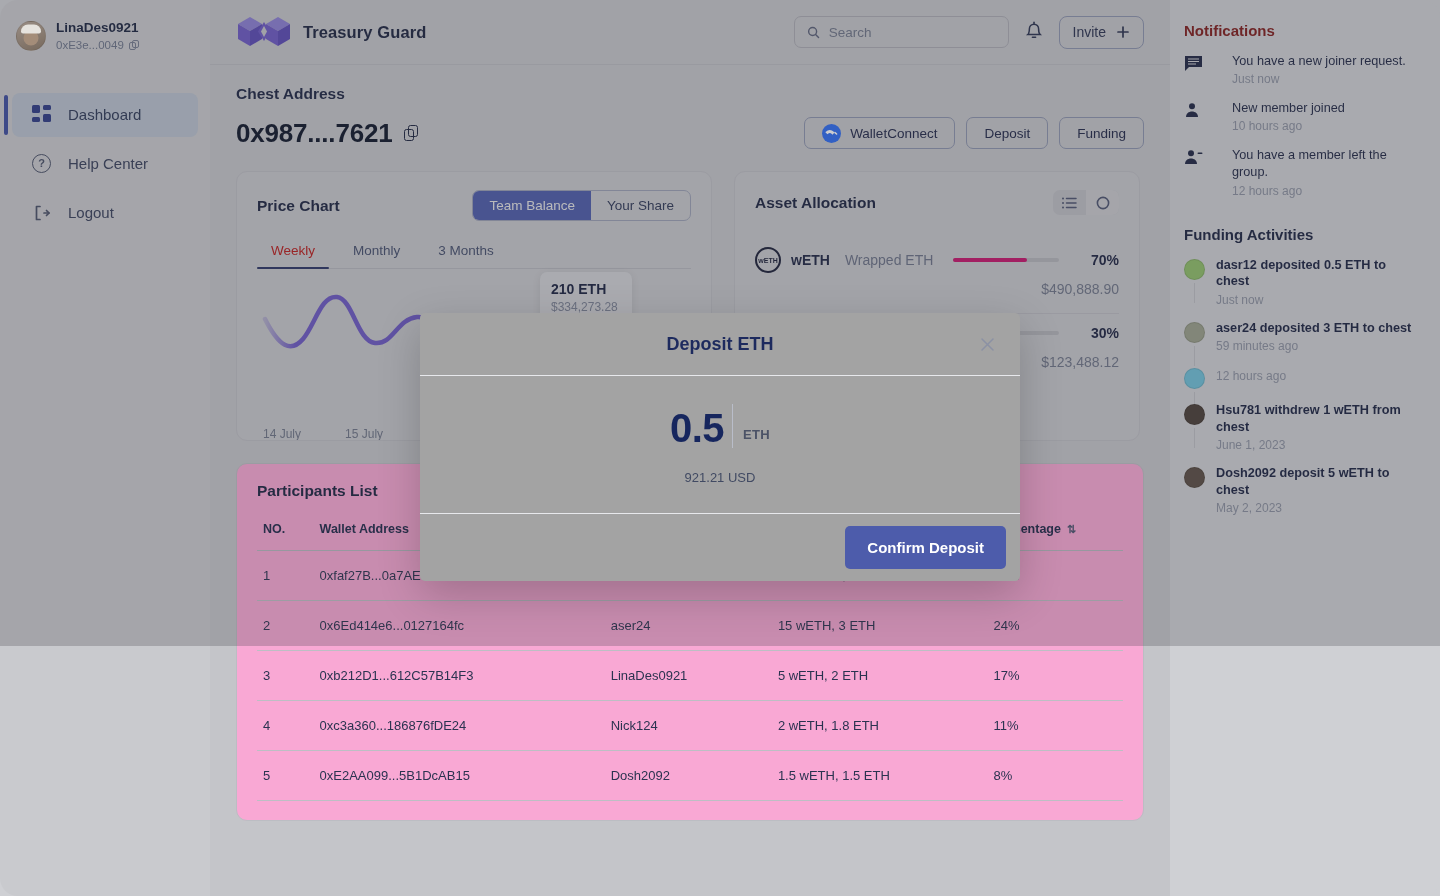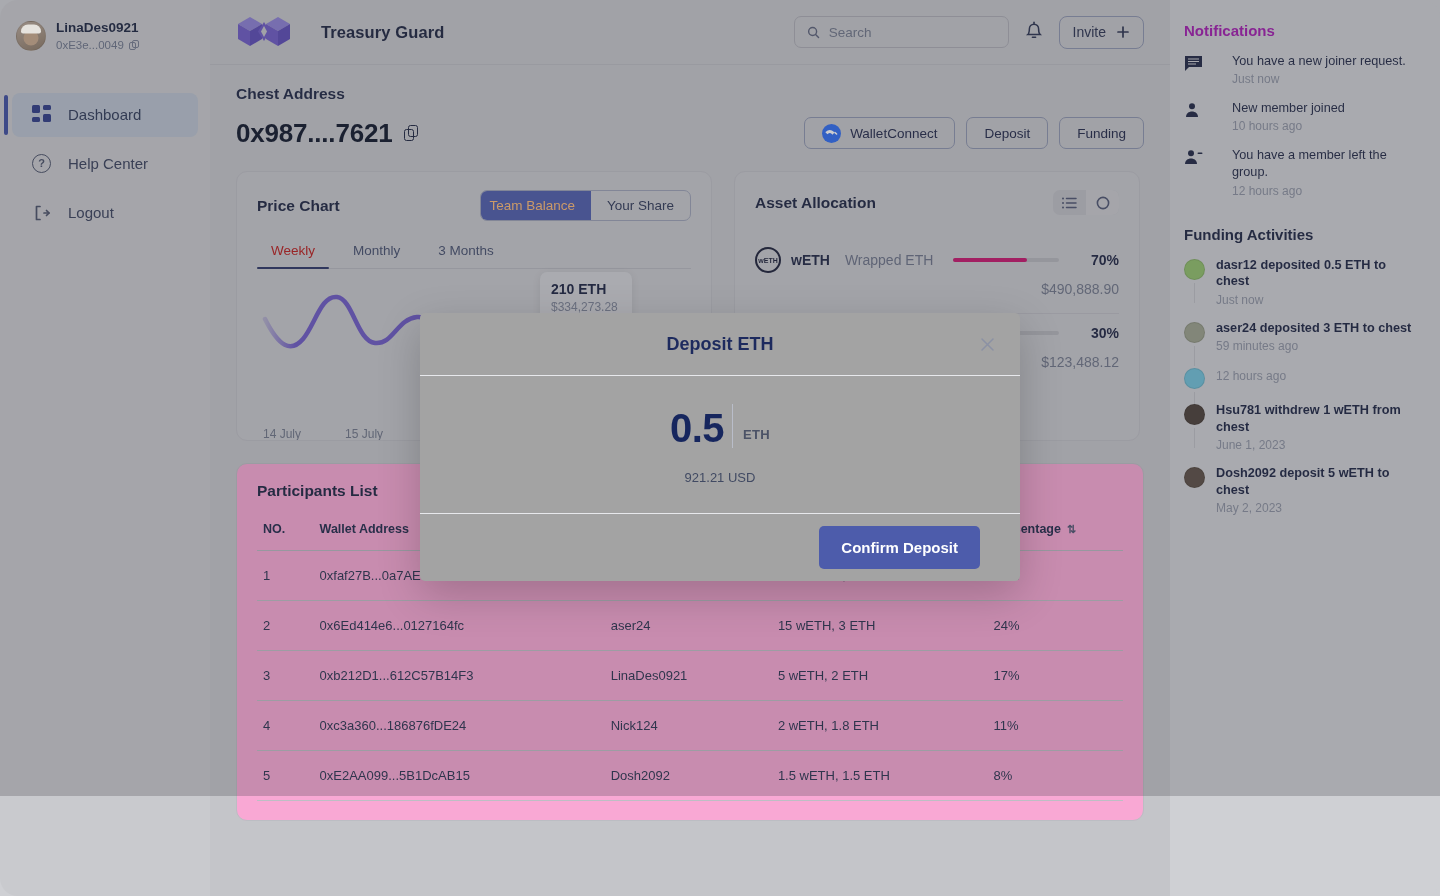--- a/index.html
+++ b/index.html
@@ -4,21 +4,21 @@
 <style>
   * { box-sizing: border-box; margin: 0; padding: 0; }
   html, body {
     width: 1440px; height: 896px;
     font-family: "Liberation Sans", sans-serif;
     background: #cfd0d4;
     overflow: hidden;
   }
   .app {
     position: relative;
-    width: 1440px; height: 796px;
+    width: 1440px; height: 646px;
     background: #cfd0d4;
   }
 
   
   .left-sidebar {
     position: absolute; left: 0; top: 0;
     width: 210px; height: 896px;
     background: #c9cace;
     border-top-left-radius: 18px;
     border-bottom-left-radius: 18px;
@@ -79,21 +79,21 @@
   .main {
     position: absolute; left: 210px; top: 0;
     width: 960px; height: 896px;
     background: #c4c5c9;
   }
   .topbar {
     height: 65px; display: flex; align-items: center;
     padding: 0 26px 0 26px; gap: 14px;
     border-bottom: 1px solid #b9bac0;
   }
-  .logo-wrap { display: flex; align-items: center; gap: 29px; }
+  .logo-wrap { display: flex; align-items: center; gap: 11px; }
   .brand { font-size: 16.5px; font-weight: 700; color: #1d2540; letter-spacing: .1px;}
   .search {
     margin-left: auto;
     width: 215px; height: 32px; border: 1px solid #aaabb3;
     border-radius: 7px; display: flex; align-items: center; gap: 9px;
     padding: 0 12px; background: transparent;
   }
   .search input {
     border: none; outline: none; background: transparent;
     font-family: inherit; font-size: 13.5px; color: #3b4258; width: 100%;
@@ -140,21 +140,21 @@
   .card-title { font-size: 15.5px; font-weight: 700; color: #1d2542; }
 
   .seg {
     margin-left: auto; display: flex; border: 1px solid #9aa0b4;
     border-radius: 7px; overflow: hidden; height: 31px;
   }
   .seg div {
     padding: 0 16px; display: flex; align-items: center;
     font-size: 13.5px; color: #303a58; cursor: pointer;
   }
-  .seg div.on { background: #4d5cab; color: #fdba74; font-weight: 400; padding-left: 8px; }
+  .seg div.on { background: #4d5cab; color: #e5e5e5; font-weight: 400; }
 
   .tabs { display: flex; gap: 10px; margin-top: 18px; border-bottom: 1px solid #b5b6bd; }
   .tab {
     padding: 4px 14px 10px 14px; font-size: 13.5px; color: #46506e; cursor: pointer;
     position: relative;
   }
   .tab.on { color: #b91c1c; }
   .tab.on::after {
     content:""; position:absolute; left:0; right:0; bottom:-1px; height: 2.5px;
     background: #2c3566; border-radius:2px;
@@ -211,21 +211,21 @@
   th.c-pct, td.c-pct { width: 120px; }
   .sort-ico { margin-left: 6px; color: #4d5470; font-size: 11px;}
 
   
   .right-sidebar {
     position: absolute; left: 1170px; top: 0;
     width: 270px; height: 896px; background: #cfd0d4;
     padding: 22px 18px 0 14px;
     border-top-right-radius: 18px; border-bottom-right-radius: 18px;
   }
-  .rs-title { font-size: 15px; font-weight: 700; color: #a21caf; margin-bottom: 14px;}
+  .rs-title { font-size: 15px; font-weight: 700; color: #7f1d1d; margin-bottom: 14px;}
   .notif { display: flex; gap: 26px; margin-bottom: 14px; }
   .notif-ico { width: 22px; flex: 0 0 22px; padding-top: 2px; }
   .notif-txt { font-size: 12.7px; color: #1f2744; line-height: 1.35;}
   .notif-time { font-size: 12px; color: #8a909f; margin-top: 2px;}
   .rs-title2 { font-size: 15px; font-weight: 700; color: #1d2542; margin: 28px 0 14px 0;}
   .act { display: flex; gap: 11px; margin-bottom: 13px; position: relative;}
   .act-av {
     width: 21px; height: 21px; border-radius: 50%; flex: 0 0 21px; margin-top: 2px;
     border: 1px solid rgba(0,0,0,.1); position: relative; overflow:hidden;
   }
@@ -262,21 +262,21 @@
     border-bottom: 1px solid #e7e8ec;
   }
   .amount-row { display: flex; align-items: flex-end; gap: 0; }
   .amount {
     font-size: 40px; font-weight: 700; color: #16265e; line-height: 1;
     letter-spacing: -.5px;
   }
   .amount-div { width: 1px; height: 44px; background: #b9bdc9; margin: 0 10px 0 8px; }
   .amount-unit { font-size: 13px; font-weight: 700; color: #4b5266; padding-bottom: 6px; letter-spacing:.3px;}
   .amount-usd { font-size: 13px; color: #414a63; margin-top: 22px; }
-  .modal-foot { height: 67px; display: flex; align-items: center; justify-content: flex-end; padding-right: 40px;}
+  .modal-foot { height: 67px; display: flex; align-items: center; justify-content: flex-end; padding-right: 14px;}
   .btn-primary {
     height: 43px; padding: 0 22px; border-radius: 5px; border: none;
     background: #4d5cab; color: #fff; font-size: 15px; font-weight: 700;
     font-family: inherit; cursor: pointer;
   }
 </style>
 </head>
 <body>
 
 <div class="app">

